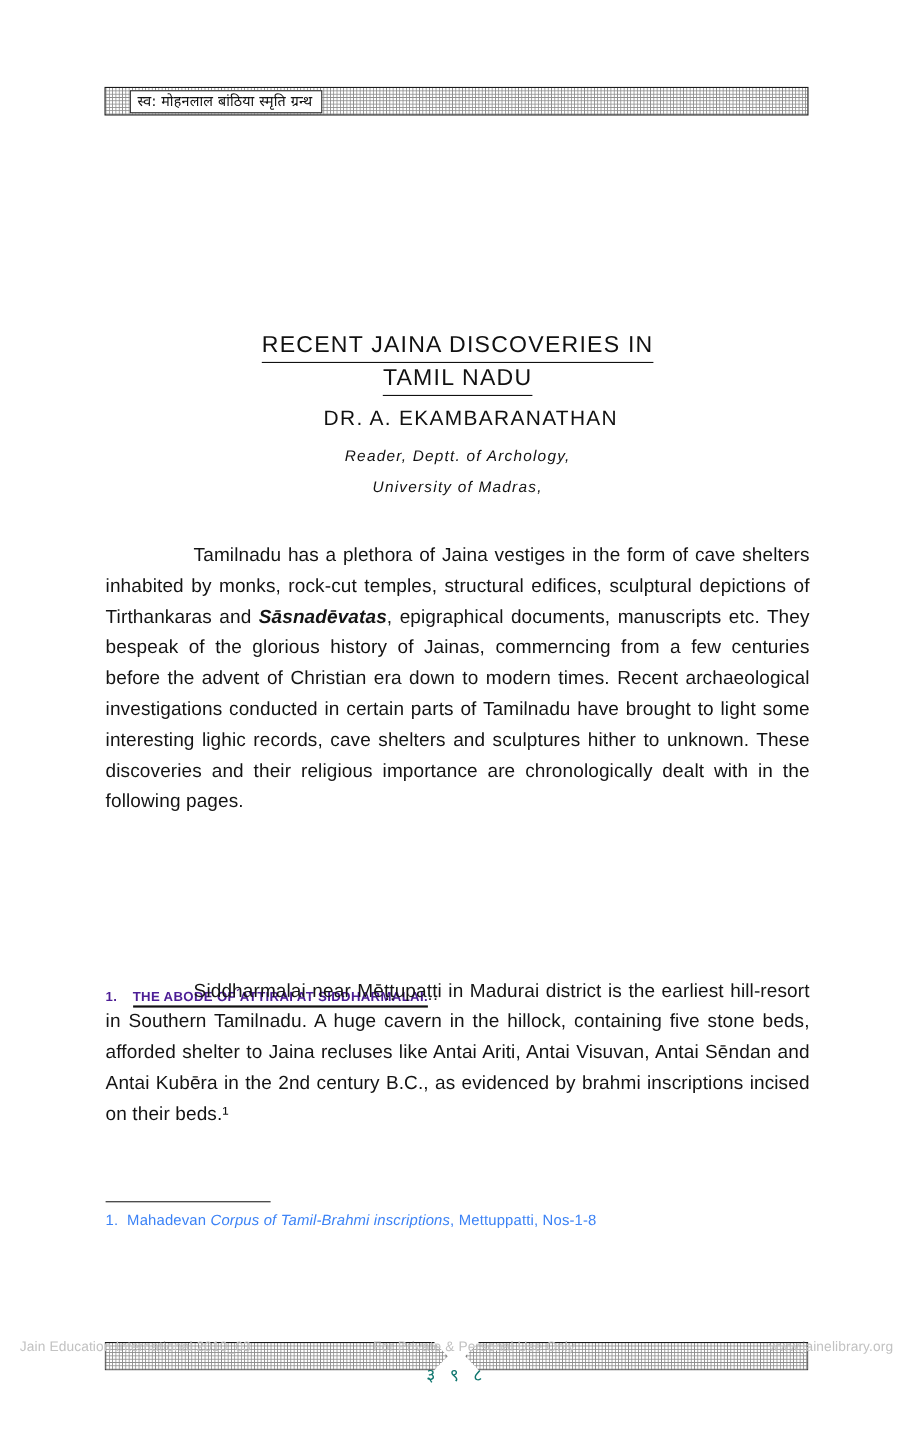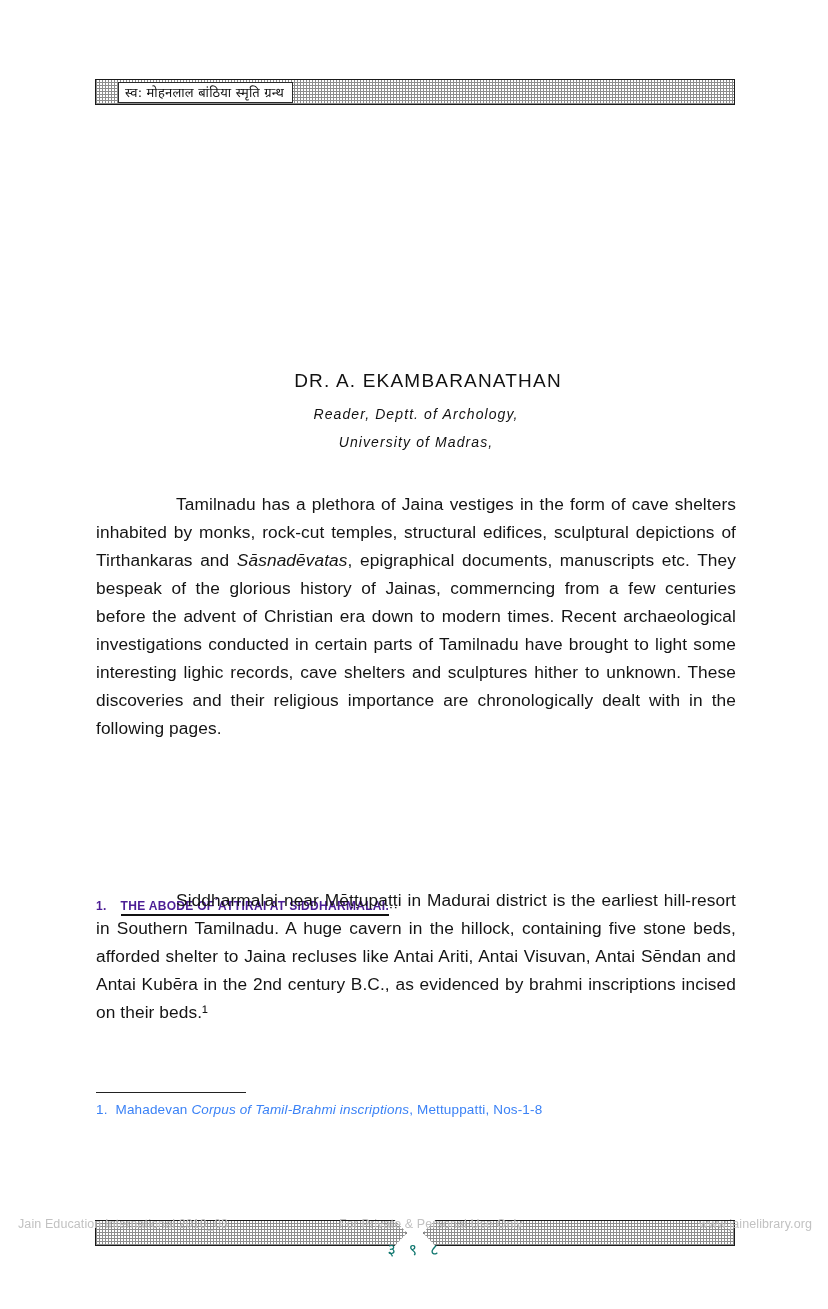--- a/index.html
+++ b/index.html
@@ -107,21 +107,21 @@
     width: 640px;
     text-align: justify;
     font-size: 17.3px;
     line-height: 28px;
     color: #141414;
     letter-spacing: 0.1px;
   }
   .para.indent { text-indent: 80px; }
   #para-1 { top: 490px; }
   #para-2 { top: 886px; }
-  .para i { font-style: italic; }
+  .para i { font-style: italic; font-weight: bold; }
 
   
   #section-heading {
     position: absolute;
     left: 96px;
     top: 846px;
     width: 640px;
     font-size: 12px;
     line-height: 24px;
     font-weight: bold;
@@ -215,20 +215,24 @@
 <body>
 
 <div id="page">
 
   <div id="header-band" class="stipple">
     <div id="header-title-box">
       <span id="header-title-text">स्व: मोहनलाल बांठिया स्मृति ग्रन्थ</span>
     </div>
   </div>
 
+  <div id="article-title">
+    <span class="tline">RECENT JAINA DISCOVERIES IN</span><br>
+    <span class="tline">TAMIL NADU</span>
+  </div>
 
   <div id="author">DR. A. EKAMBARANATHAN</div>
   <div id="affil-2" class="affil">University of Madras,</div>
   <div id="affil-1" class="affil">Reader, Deptt. of Archology,</div>
 
   <div id="para-1" class="para indent">
     <span>Tamilnadu has a plethora of Jaina vestiges in the form of cave shelters inhabited by monks, rock-cut temples, structural edifices, sculptural depictions of Tirthankaras and </span><i>Sāsnadēvatas</i><span>, epigraphical documents, manuscripts etc. They bespeak of the glorious history of Jainas, commerncing from a few centuries before the advent of Christian era down to modern times. Recent archaeological investigations conducted in certain parts of Tamilnadu have brought to light some interesting lighic records, cave shelters and sculptures hither to unknown. These discoveries and their religious importance are chronologically dealt with in the following pages.</span>
   </div>
 
   <div id="section-heading">

